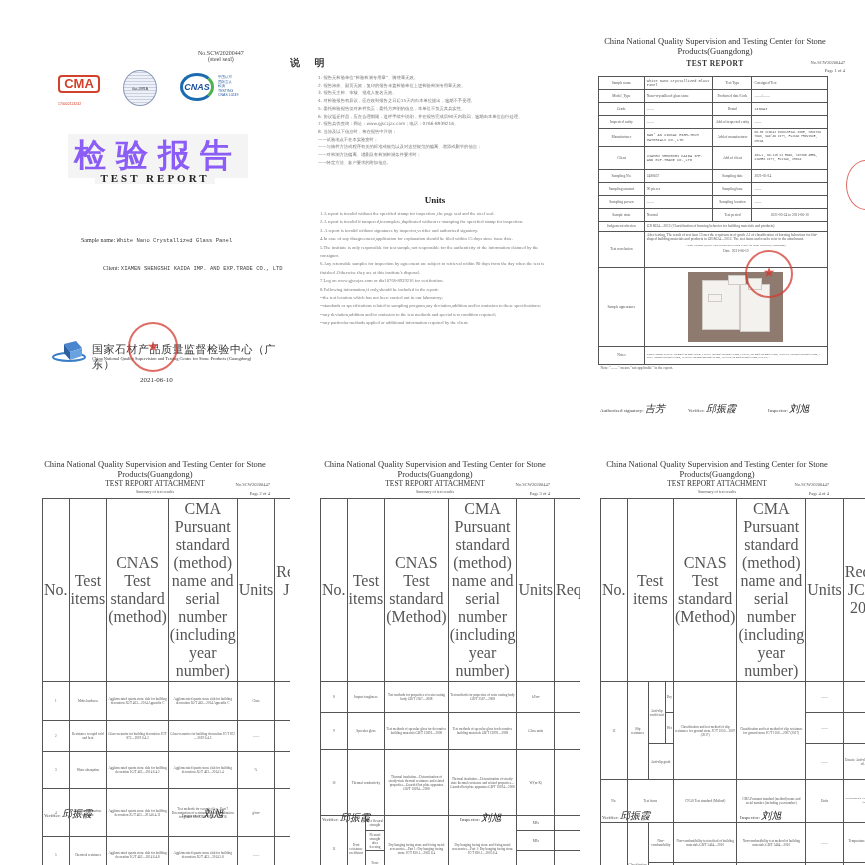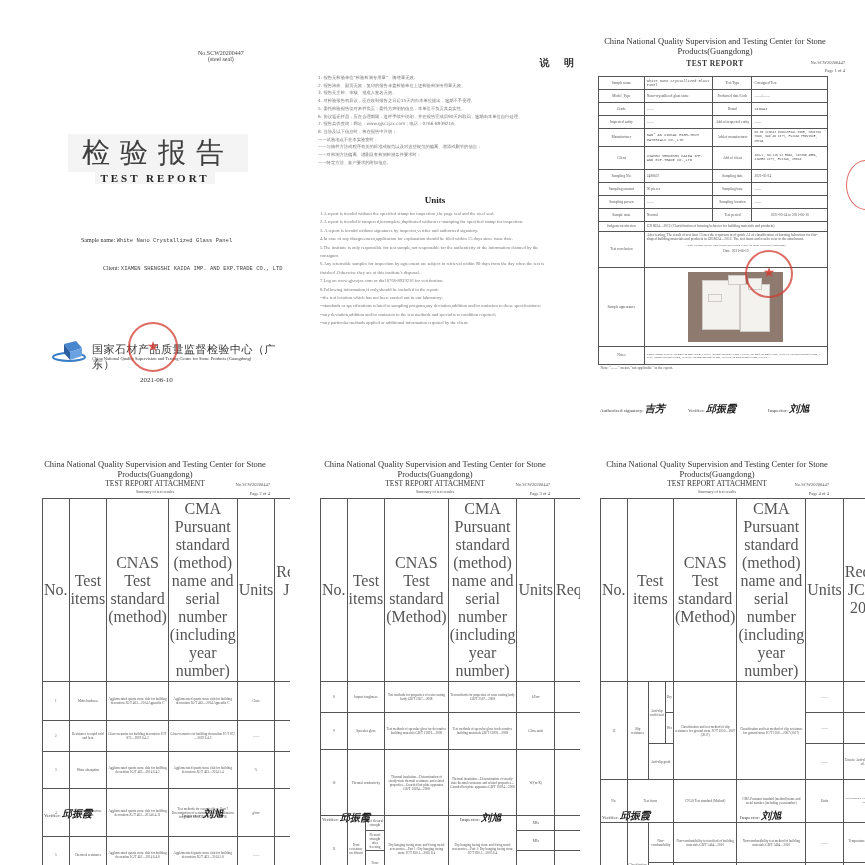--- a/index.html
+++ b/index.html
@@ -11,34 +11,34 @@
 .center{text-align:center}
 
 #p1{left:0;top:0;width:290px;height:430px}
 #p1 .no{position:absolute;left:198px;top:50px;font-size:6px;color:#444;text-align:center}
 #p1 .logos{position:absolute;top:70px;left:58px;width:200px;height:40px}
 .cma{position:absolute;left:0;top:5px;width:42px;height:18px;border:2.5px solid #d2412a;border-radius:4px;color:#d2412a;font-family:"Liberation Sans",sans-serif;font-weight:bold;font-size:13px;line-height:13px;text-align:center}
 .cma-num{position:absolute;left:0;top:32px;font-size:3.5px;color:#d2412a;font-family:"Liberation Sans",sans-serif}
 .ilac{position:absolute;left:65px;top:0;width:34px;height:36px;border-radius:50%;border:1px solid #8a98b8;background:repeating-linear-gradient(0deg,#eef1f7 0 2px,#c9d0e0 2px 3px);color:#445;font-size:4px;line-height:36px;text-align:center;font-family:"Liberation Sans",sans-serif}
 .cnas{position:absolute;left:122px;top:3px;width:34px;height:28px;border-radius:50%;border:3px solid #1c6bb0;border-right-color:#4fb04f;color:#1c4f9c;font-family:"Liberation Sans",sans-serif;font-style:italic;font-weight:bold;font-size:9px;line-height:22px;text-align:center}
 .cnas-side{position:absolute;left:160px;top:5px;font-size:3.5px;line-height:4.5px;color:#2c5fa0;font-family:"Liberation Sans",sans-serif}
-#p1 .cn-title{position:absolute;top:134px;left:68px;width:180px;text-align:center;font-size:28px;letter-spacing:10px;color:#404040;font-weight:normal;background:#f4f4f4}
+#p1 .cn-title{position:absolute;top:134px;left:68px;width:180px;text-align:center;font-size:32px;letter-spacing:10px;color:#8b5cf6;font-weight:bold;background:#f4f4f4}
 #p1 .en-title{position:absolute;top:172px;left:95px;width:120px;text-align:center;font-size:11px;letter-spacing:3px;color:#222;font-weight:bold;background:#f4f4f4}
 #p1 .sample{position:absolute;top:237px;left:81px;font-size:6px;color:#333}
 #p1 .client{position:absolute;top:265px;left:103px;font-size:6px;color:#333;width:180px}
 #p1 .val{font-family:"Liberation Mono",monospace;font-size:5.5px;color:#444}
 #p1 .org-logo{position:absolute;top:340px;left:52px;width:38px;height:22px}
 #p1 .org-cn{position:absolute;top:342px;left:92px;font-size:11px;color:#333;font-family:Liberation Serif, serif;letter-spacing:0.5px}
 #p1 .org-en{position:absolute;top:356px;left:92px;font-size:4.5px;color:#333}
 #p1 .date{position:absolute;top:376px;left:140px;font-size:7px;color:#333}
 .seal{position:absolute;border:2.5px solid rgba(210,60,50,.75);border-radius:50%;color:rgba(210,60,50,.85);text-align:center}
 .seal .star{font-size:14px;line-height:1}
 
 #p2{left:290px;top:20px;width:290px;height:390px}
-#p2 h2{position:absolute;top:36px;left:0;width:100%;text-align:right;font-size:10px;letter-spacing:6px;color:#333;font-weight:bold}
+#p2 h2{position:absolute;top:36px;left:0;width:100%;text-align:left;font-size:10px;letter-spacing:6px;color:#333;font-weight:bold}
 #p2 .cn-list{position:absolute;top:54px;left:28px;width:240px}
 #p2 .cn-list div{font-size:4.3px;line-height:7.7px;color:#777;font-family:"DejaVu Sans",sans-serif;white-space:nowrap;overflow:hidden}
 #p2 h3{position:absolute;top:175px;left:0;width:100%;text-align:center;font-size:9px;color:#222;font-weight:bold}
 #p2 .en-list{position:absolute;top:190px;left:30px;width:235px}
 #p2 .en-list div{font-size:4.6px;line-height:8.4px;color:#777}
 
 #p3{left:580px;top:20px;width:285px;height:395px}
 .hdr{text-align:center;font-size:8.5px;line-height:10px;color:#333}
 .hdr-sub{font-size:7.5px;font-weight:bold;letter-spacing:.5px;color:#333}
 .rno{position:absolute;font-size:4.5px;color:#555;text-align:right}
@@ -50,29 +50,42 @@
 
 .att{top:455px;width:290px;height:410px}
 #p4{left:0}
 #p5{left:290px}
 #p6{left:580px;width:285px}
 .att .tbl{position:absolute;left:42px;top:43px;width:228px}
 #p5 .tbl{left:30px}
 #p6 .tbl{left:20px}
 .att td{font-size:3.3px;line-height:4px;padding:1px}
 .sig{position:absolute;font-size:5px;color:#444}
-.sig b{font-family:"DejaVu Serif",serif;font-weight:bold;font-size:10px;color:#222;font-style:italic}
+.sig b{font-family:"DejaVu Serif",serif;font-weight:normal;font-size:10px;color:#222;font-style:italic}
 </style>
 </head>
 <body>
 
 <div class="page" id="p1">
   <div class="no">
     <div>No.SCW20200447</div>
     <div>(steel seal)</div>
+  </div>
+  <div class="logos">
+    <div class="cma">CMA</div>
+    <div class="cma-num">170002113242</div>
+    <div class="ilac">ilac-MRA</div>
+    <div class="cnas">CNAS</div>
+    <div class="cnas-side">
+      <div>中国认可</div>
+      <div>国际互认</div>
+      <div>检测</div>
+      <div>TESTING</div>
+      <div>CNAS L0249</div>
+    </div>
   </div>
   <div class="cn-title">检验报告</div>
   <div class="en-title">TEST REPORT</div>
   <div class="sample">
     <span>Sample name:</span>
     <span class="val">White Nano Crystallized Glass Panel</span>
   </div>
   <div class="client">
     <span>Client:</span>
     <span class="val">XIAMEN SHENGSHI KAIDA IMP. AND EXP.TRADE CO., LTD</span>

